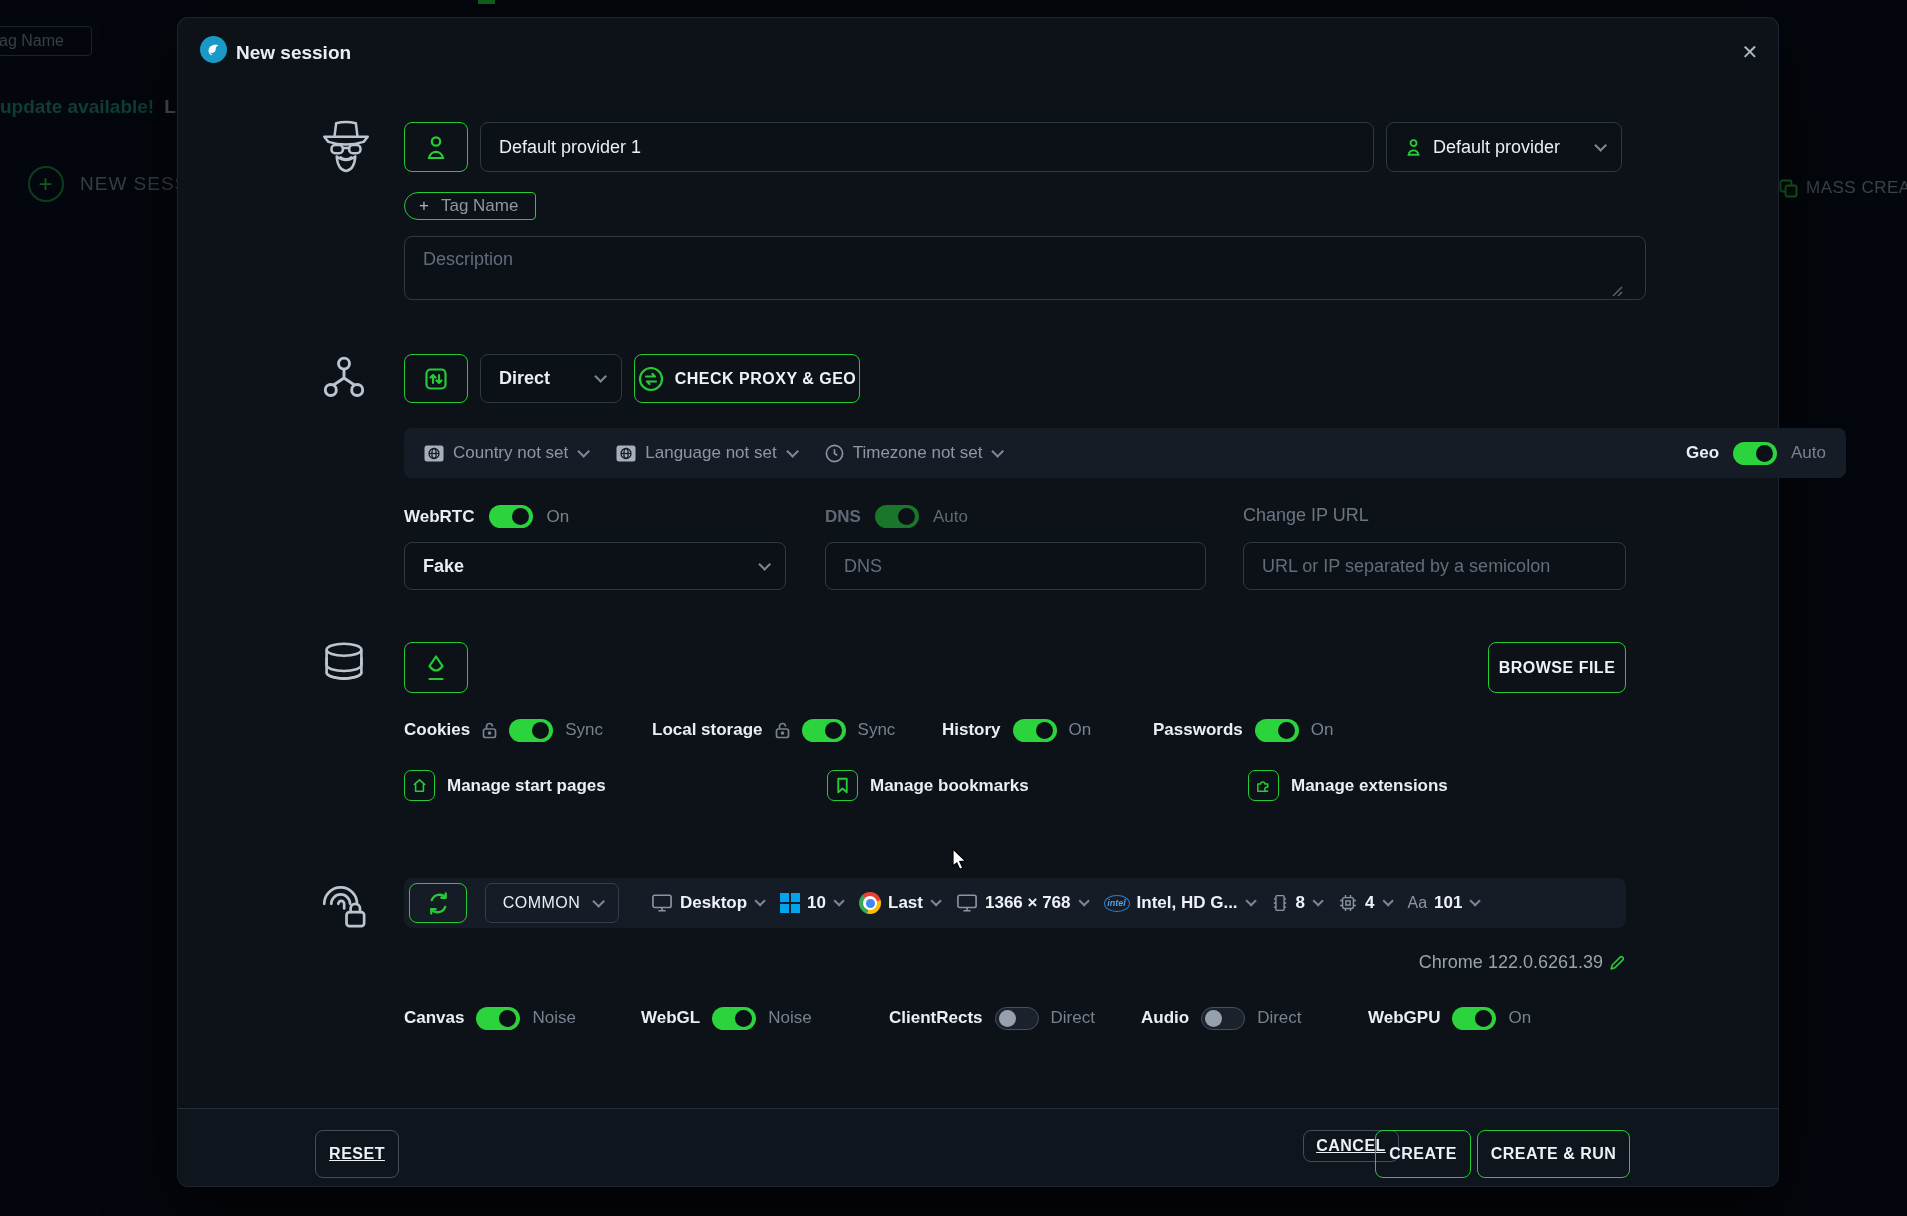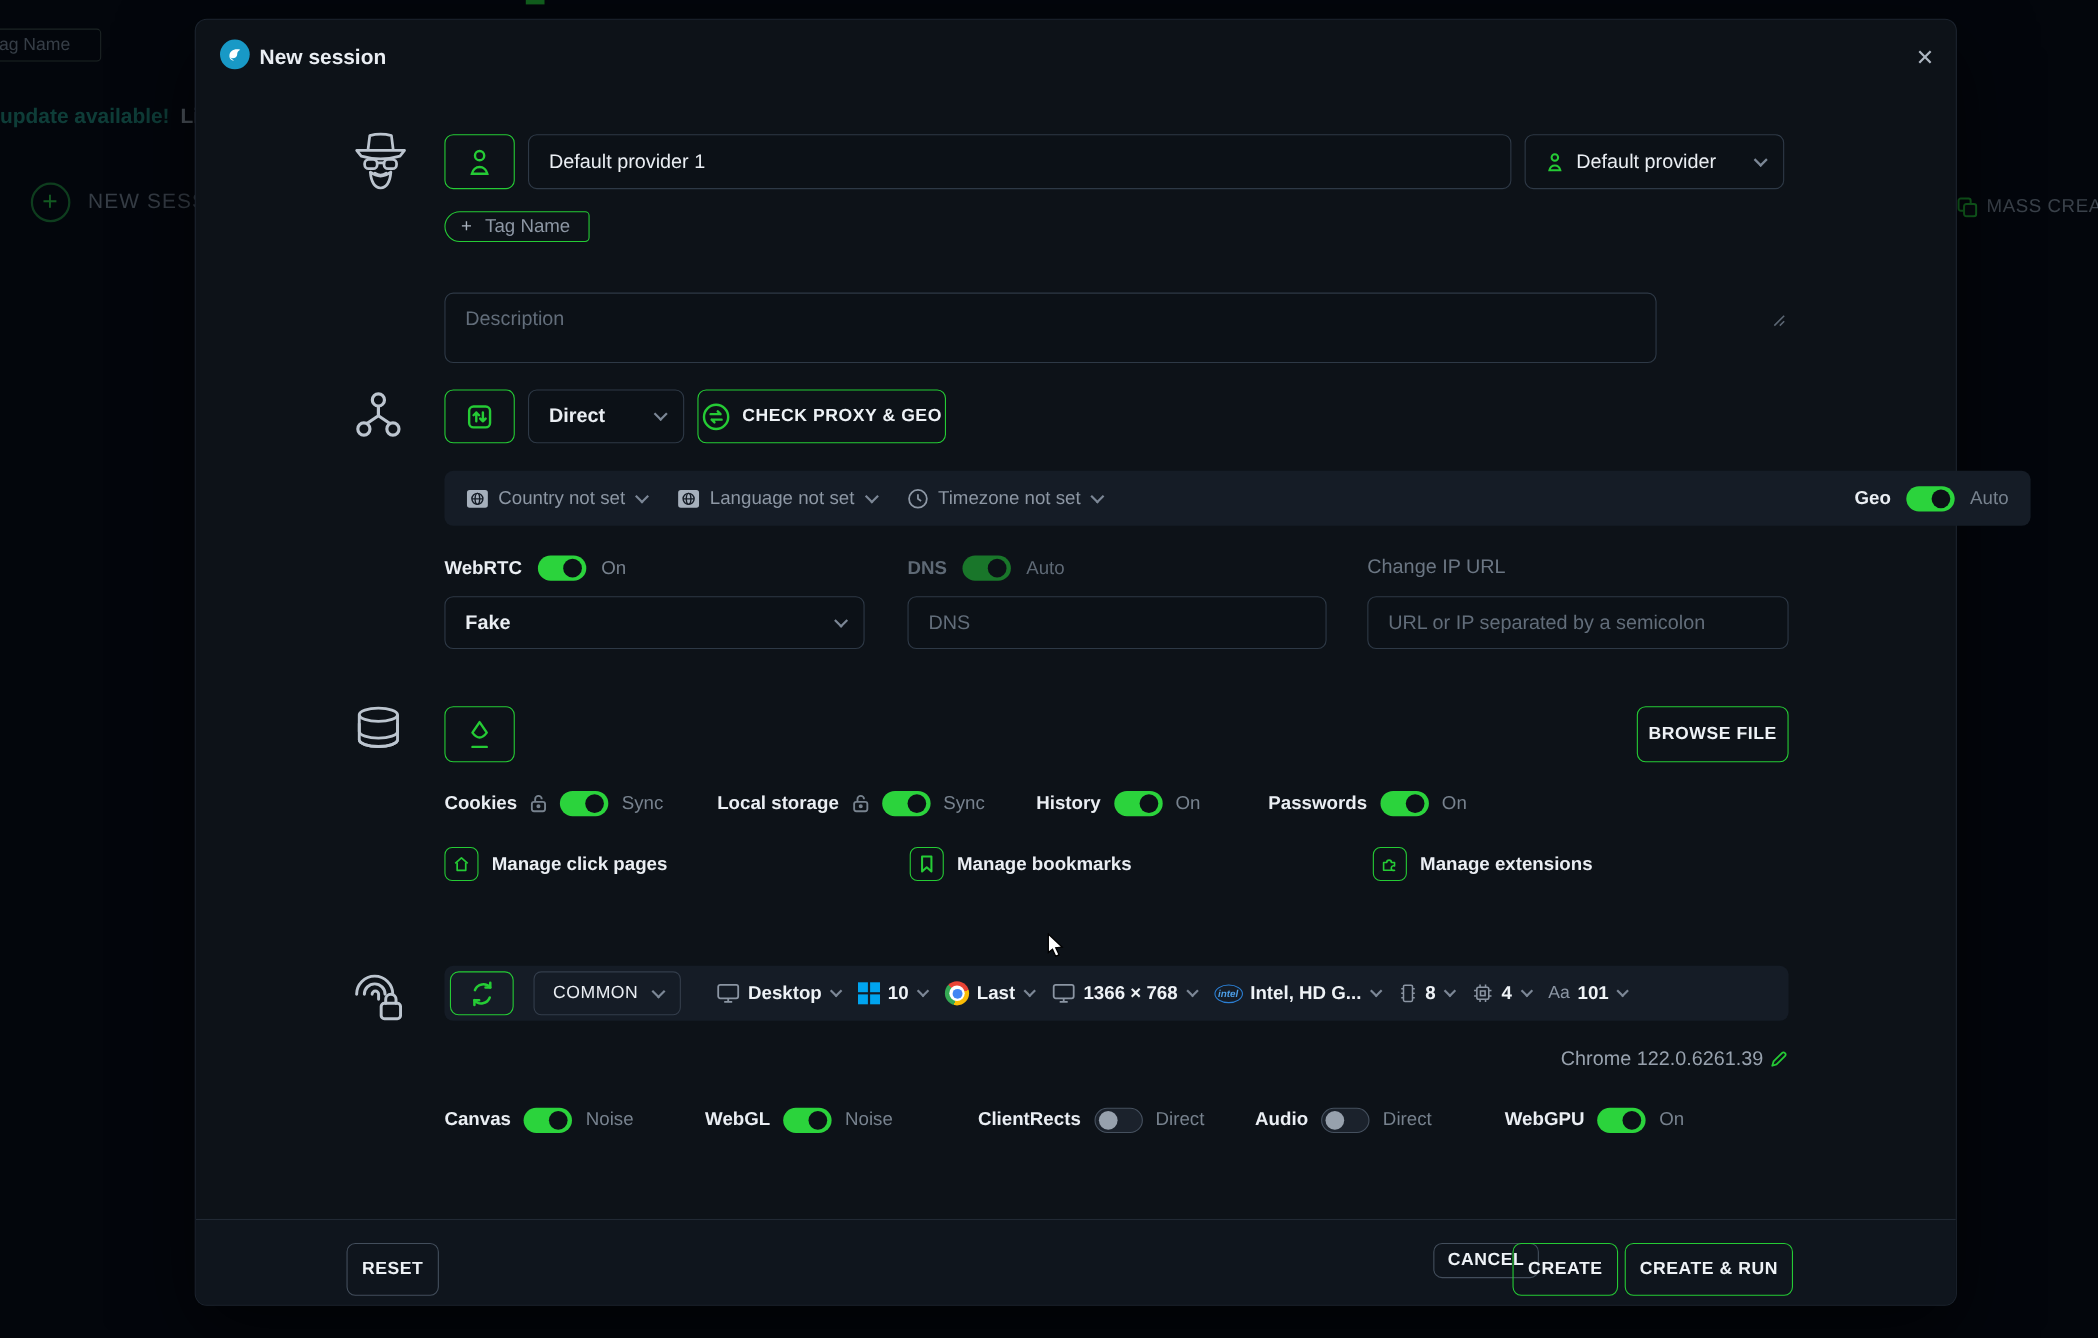--- a/index.html
+++ b/index.html
@@ -56,21 +56,21 @@
   .panel { position:absolute; background:#151c26; border-radius:8px; display:flex; align-items:center; }
 
   .geo-item { display:flex; align-items:center; gap:9px; color:#8d97a4; font-size:17px; cursor:pointer; }
 
   .fp-item { display:flex; align-items:center; gap:7px; color:#eef2f6; font-size:17px; font-weight:700; cursor:pointer; white-space:nowrap; }
   .fp-item .chev { width:8px; height:8px; }
 
   .btn { border-radius:8px; background:transparent; color:#eef2f6; font-family:inherit;
     font-size:16px; font-weight:700; letter-spacing:.5px; display:flex; align-items:center;
     justify-content:center; cursor:pointer; }
-  .btn.gray { border:1px solid #434e5c; }
+  .btn.gray { border:1px solid #434e5c;text-decoration:underline; }
   .btn.green { border:1.5px solid #25cb35; }
 
   .tgl-group { position:absolute; display:flex; align-items:center; gap:12px; height:24px; }
   .manage { position:absolute; display:flex; align-items:center; gap:12px; cursor:pointer; }
   .manage .mi { width:31px; height:31px; border:1.5px solid #25cb35; border-radius:7px;
     display:flex; align-items:center; justify-content:center; }
 
   .ua { position:absolute; left:226px; top:936px; font-size:18px; color:#98a2ae; }
   .ua-right { position:absolute; top:934px; right:152px; display:flex; align-items:center; gap:5px;
     color:#98a2ae; font-size:18px; }
@@ -150,21 +150,21 @@
       </svg>
     <span style="flex:1">Default provider</span>
     <i class="chev"></i>
   </div>
 
   <button class="abs" style="left:226px; top:174px; width:132px; height:28px; background:transparent; border:1px solid #25cb35; border-radius:14px 4px 4px 14px; display:flex; align-items:center; gap:12px; padding-left:14px; cursor:pointer">
     <span style="color:#aab3bf; font-size:17px">+</span>
     <span class="sub" style="color:#8d97a4">Tag Name</span>
   </button>
 
-  <textarea class="abs inp" style="left: 226px; top: 218px; width: 1102px; height: 64px; padding-top: 12px; resize: none; margin-top: 30px;" placeholder="Description"></textarea>
+  <textarea class="abs inp" style="left: 226px; top: 218px; width: 1242px; height: 64px; padding-top: 12px; resize: none;" placeholder="Description"></textarea>
   <svg class="abs" style="left:1434px; top:268px" width="11" height="11" viewBox="0 0 11 11">
       <path d="M10 1 L1 10 M10 6 L6 10" stroke="#5c6774" stroke-width="1.4"></path>
     </svg>
 
   <svg class="abs section-icon" style="left:142px; top:336px" width="48" height="48" viewBox="0 0 40 40" fill="none" stroke="#bcc5cf" stroke-width="2.4">
     <circle cx="20" cy="8" r="4.6"></circle>
       <circle cx="9" cy="30" r="4.6"></circle>
       <circle cx="31" cy="30" r="4.6"></circle>
     <path d="M20 12.6 V20 M20 20 L11 26 M20 20 L29 26"></path>
   </svg>
@@ -296,21 +296,21 @@
     <span class="sub">On</span>
   </div>
 
   <div class="manage" style="left:226px; top:752px">
     <span class="mi">
         <svg width="17" height="17" viewBox="0 0 24 24" fill="none" stroke="#25cb35" stroke-width="2.2" stroke-linejoin="round">
           <path d="M4 11 L12 4 L20 11"></path>
           <path d="M6.5 10 V20 H17.5 V10"></path>
         </svg>
       </span>
-    <span class="lbl">Manage click pages</span>
+    <span class="lbl">Manage start pages</span>
   </div>
   <div class="manage" style="left:649px; top:752px">
     <span class="mi">
         <svg width="15" height="17" viewBox="0 0 16 20" fill="none" stroke="#25cb35" stroke-width="2.2" stroke-linejoin="round">
           <path d="M3 2 H13 V18 L8 13.5 L3 18 Z"></path>
         </svg>
       </span>
     <span class="lbl">Manage bookmarks</span>
   </div>
   <div class="manage" style="left:1070px; top:752px">

